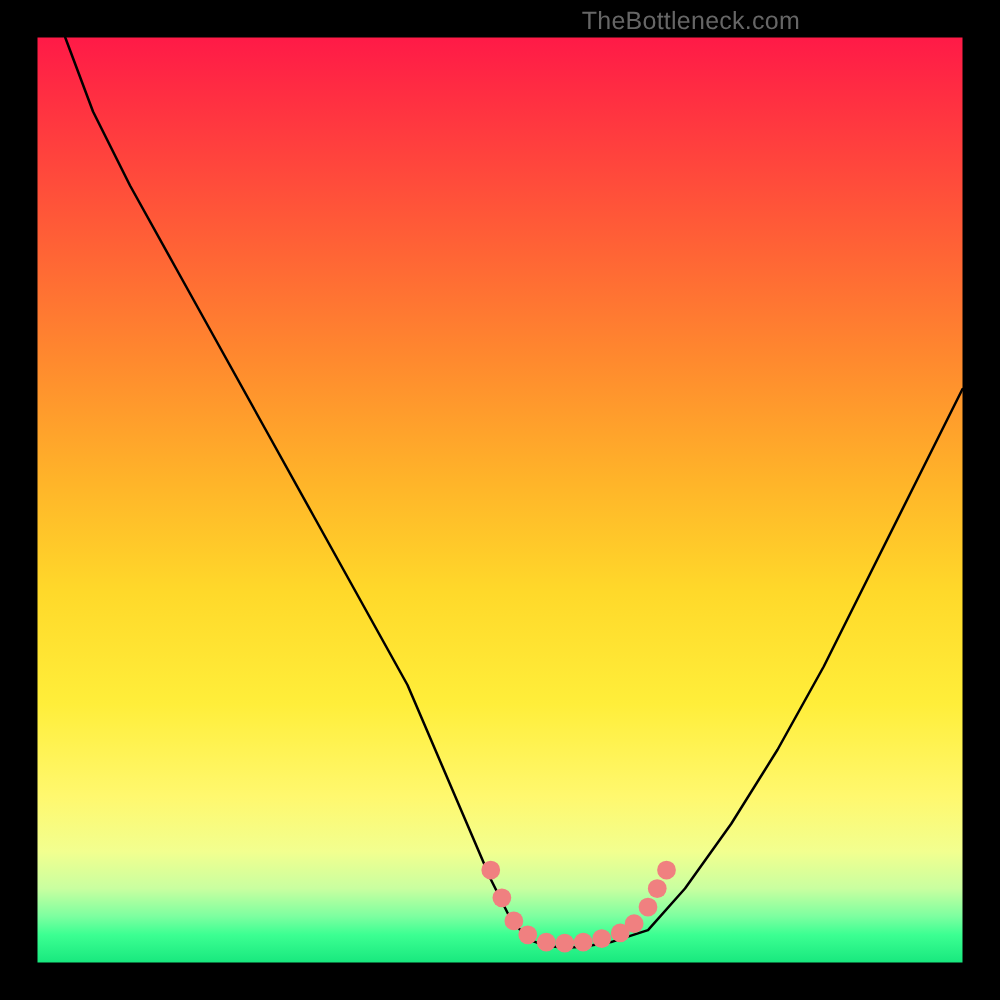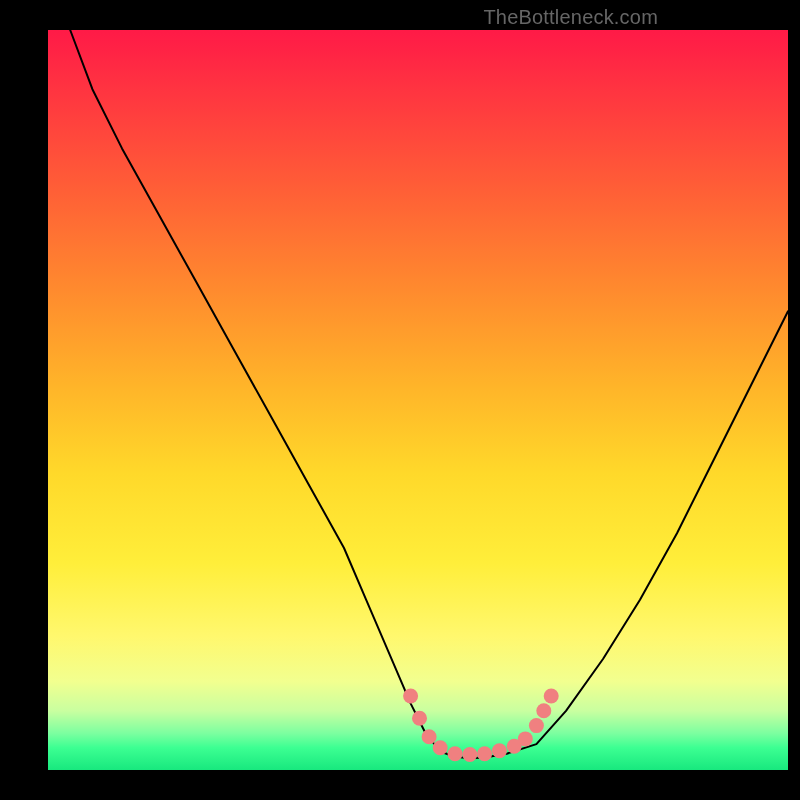--- a/index.html
+++ b/index.html
@@ -7,21 +7,21 @@
     padding: 0;
     width: 800px;
     height: 800px;
     background: #000;
     overflow: hidden;
     font-family: Arial, Helvetica, sans-serif;
   }
   .frame {
     position: absolute;
     top: 0;
-    left: 18px;
+    left: 0;
     width: 652px;
     height: 800px;
     background: #000;
   }
   .plot {
     position: absolute;
     top: 30px;
     left: 30px;
     width: 740px;
     height: 740px;

